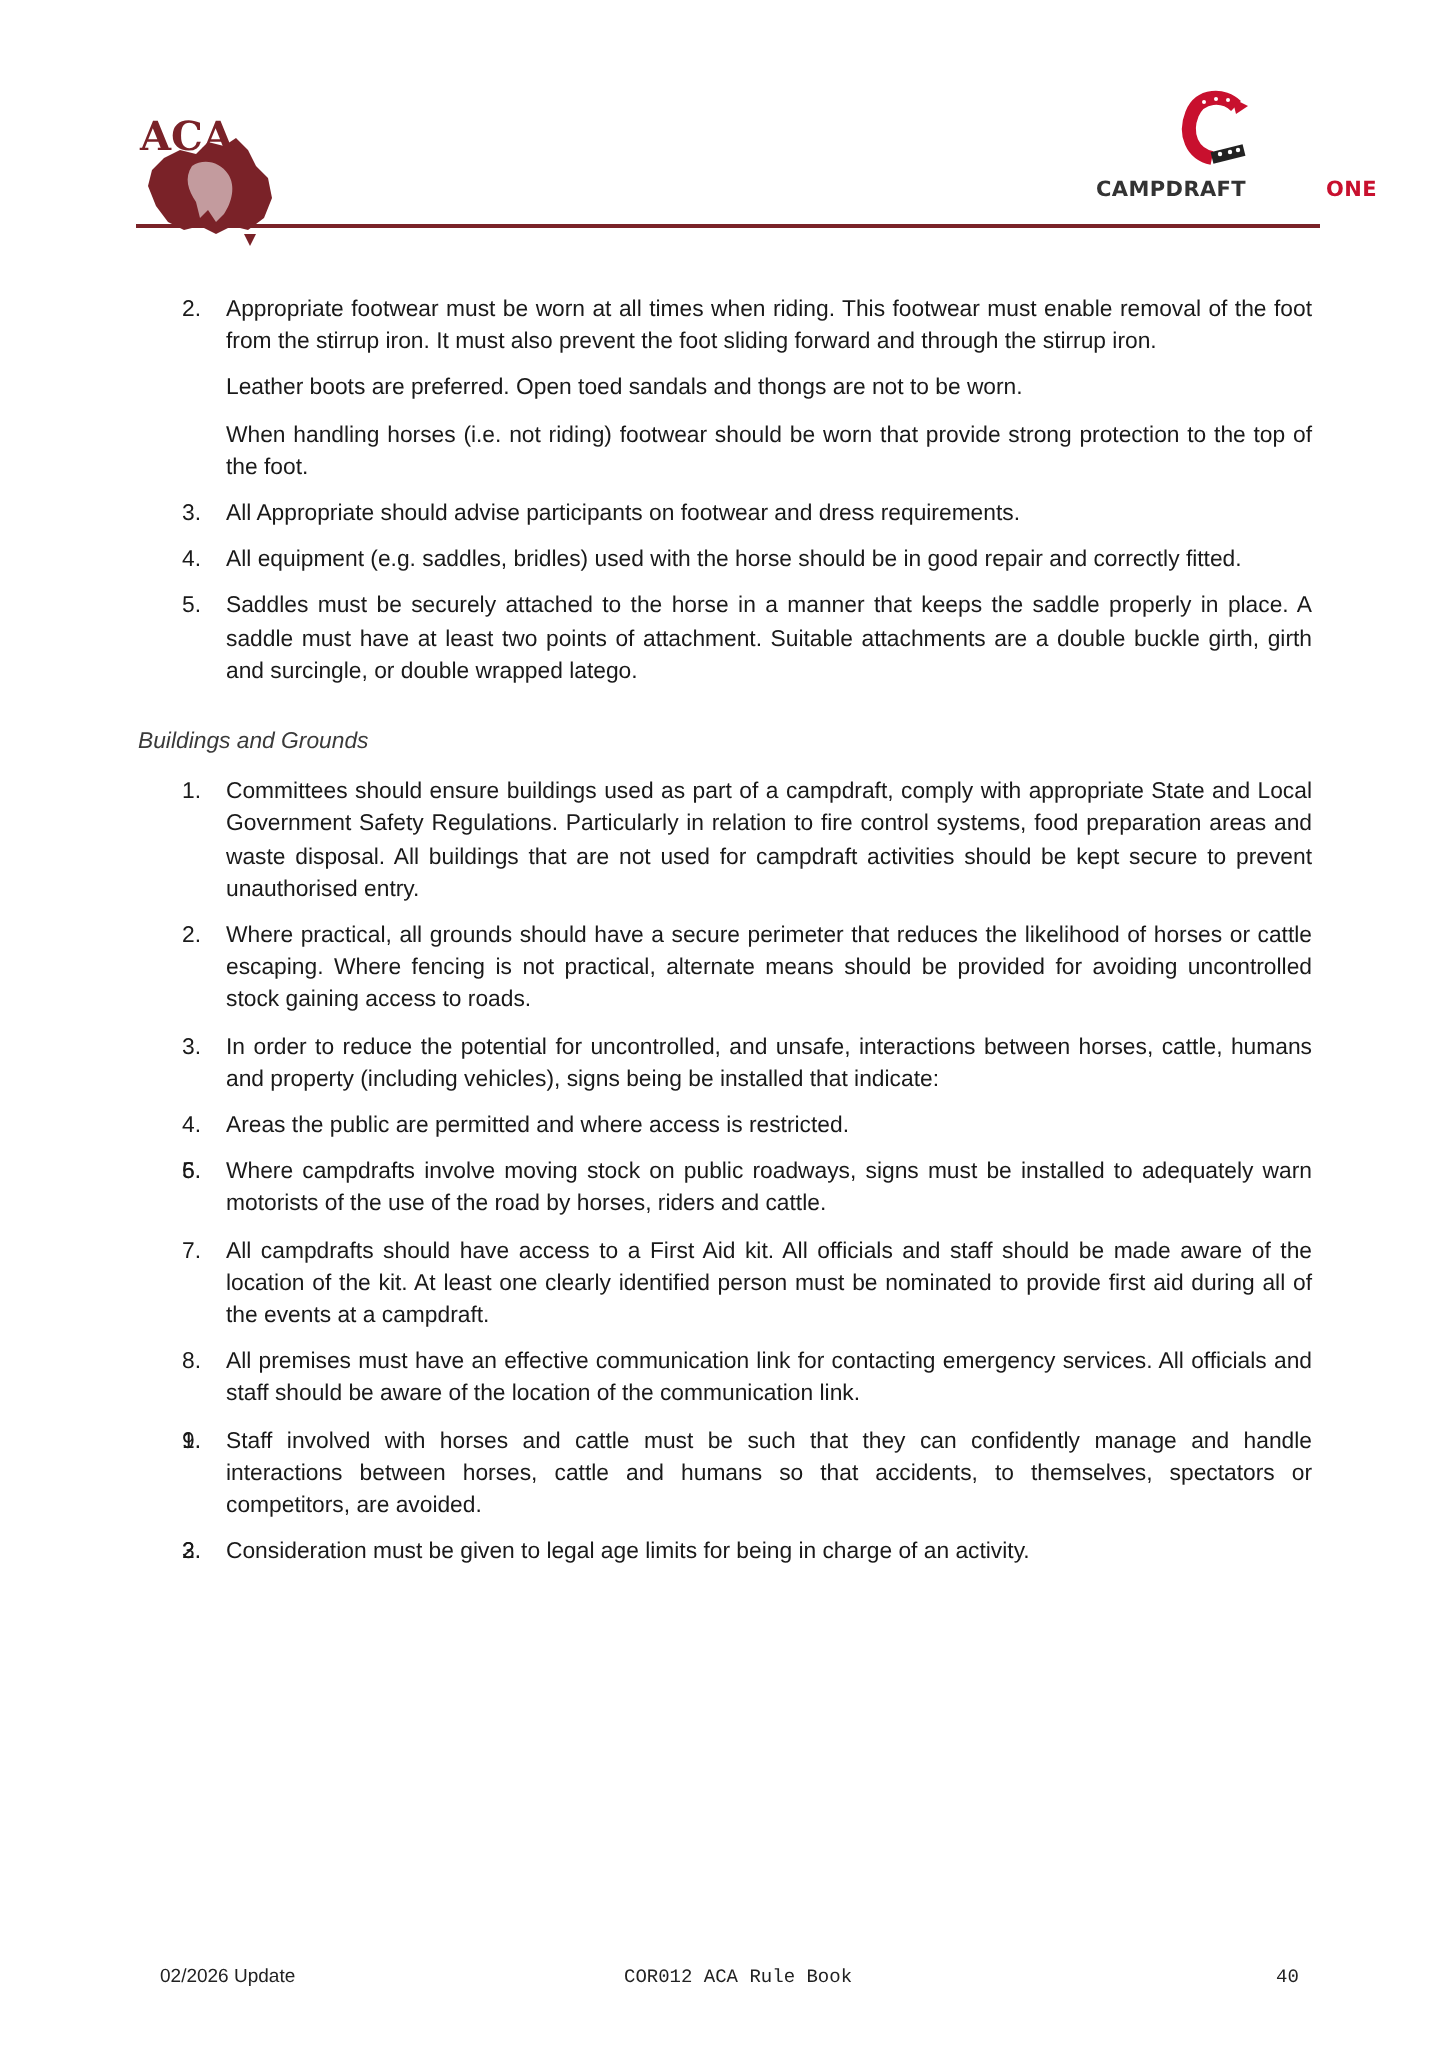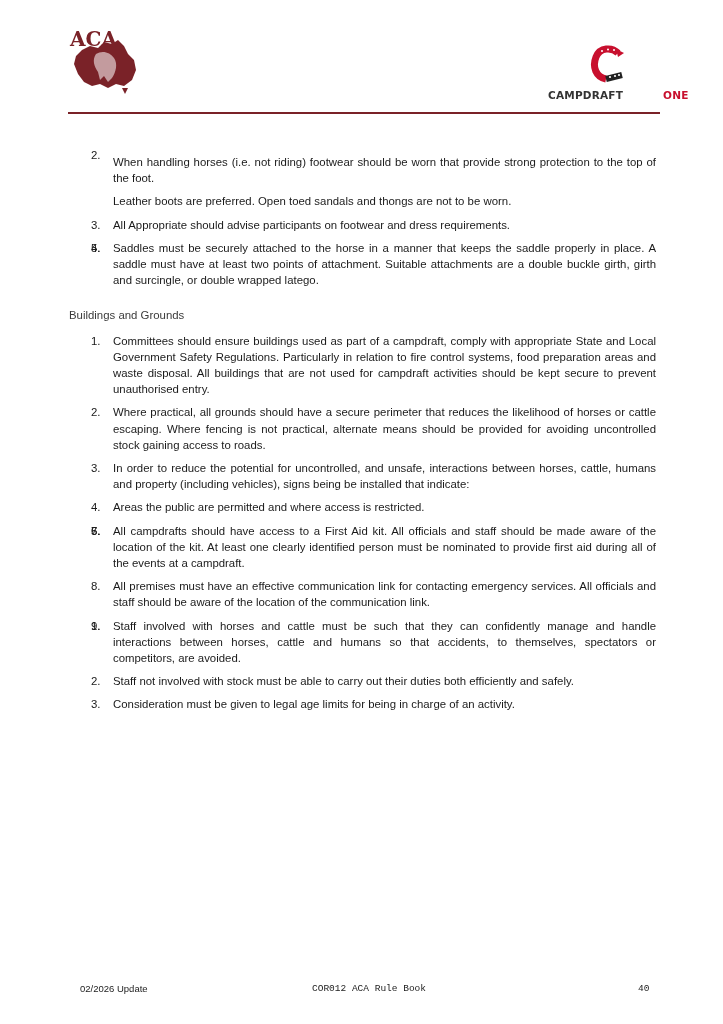--- a/index.html
+++ b/index.html
@@ -1,32 +1,32 @@
 <!DOCTYPE html>
 <html><head>
 <meta charset="utf-8">
 <style>
   html, body { margin: 0; padding: 0; background: #ffffff; }
   body { width: 723px; height: 1024px; position: relative; overflow: hidden;
          font-family: "Liberation Sans", sans-serif; color: #1a1a1a; }
   .page { position: absolute; left: 0; top: 0; width: 723px; height: 1024px; }
 
-  .logo-aca { position: absolute; left: 68px; top: 24px; width: 74px; height: 72px; }
+  .logo-aca { position: absolute; left: 68px; top: 53px; width: 74px; height: 72px; }
   .logo-cdo { position: absolute; left: 548px; top: 45px; width: 120px; height: 62px; text-align: center; }
   .cdo-word { position: absolute; left: 0; top: 44px; width: 120px; text-align: center;
               font-family: "DejaVu Sans", sans-serif; font-weight: bold; font-size: 10.5px; letter-spacing: 0.2px; color: #333; }
   .cdo-word .one { color: #c8102e; padding-left: 40px; }
 
   .header-rule { position: absolute; left: 68px; top: 112px; width: 592px; height: 2px; background: #7a2228; }
 
   .content { position: absolute; left: 76px; top: 147px; width: 580px; font-size: 11.4px; line-height: 16.2px; }
   .item { position: relative; padding-left: 37px; margin: 0 0 7px 0; text-align: justify; }
   .item .num { position: absolute; left: 15px; top: 0; }
   .para { padding-left: 37px; margin: 0 0 7px 0; text-align: justify; }
-  .section-heading { margin: 19px 0 9px -7px; color: #3a3a3a; }
+  .section-heading { margin: 19px 0 9px -7px; color: #3a3a3a; font-style: italic; }
 
   .footer { position: absolute; top: 983px; font-size: 9.5px; color: #222; }
   .footer-left { left: 80px; }
   .footer-center { left: 312px; font-family: Liberation Mono, monospace; }
   .footer-right { left: 638px; font-family: Liberation Mono, monospace; }
 </style>
 </head>
 <body>
 
 <div class="page">
@@ -54,29 +54,31 @@
     </svg>
     <div class="cdo-word"><span>CAMPDRAFT</span><span class="one">ONE</span></div>
   </div>
 
   <div class="header-rule"></div>
 
   <div class="content">
 
     <div class="item">
       <span class="num">2.</span>
+      <span>Appropriate footwear must be worn at all times when riding. This footwear must enable removal of the foot from the stirrup iron. It must also prevent the foot sliding forward and through the stirrup iron.</span>
     </div>
+    <div class="para">Leather boots are preferred. Open toed sandals and thongs are not to be worn.</div>
     <div class="para">When handling horses (i.e. not riding) footwear should be worn that provide strong protection to the top of the foot.</div>
-    <div class="para">Leather boots are preferred. Open toed sandals and thongs are not to be worn.</div>
     <div class="item">
       <span class="num">3.</span>
       <span>All Appropriate should advise participants on footwear and dress requirements.</span>
     </div>
     <div class="item">
       <span class="num">4.</span>
+      <span>All equipment (e.g. saddles, bridles) used with the horse should be in good repair and correctly fitted.</span>
     </div>
     <div class="item">
       <span class="num">5.</span>
       <span>Saddles must be securely attached to the horse in a manner that keeps the saddle properly in place. A saddle must have at least two points of attachment. Suitable attachments are a double buckle girth, girth and surcingle, or double wrapped latego.</span>
     </div>
 
     <div class="section-heading">Buildings and Grounds</div>
     <div class="item">
       <span class="num">1.</span>
       <span>Committees should ensure buildings used as part of a campdraft, comply with appropriate State and Local Government Safety Regulations. Particularly in relation to fire control systems, food preparation areas and waste disposal. All buildings that are not used for campdraft activities should be kept secure to prevent unauthorised entry.</span>
@@ -91,40 +93,40 @@
     </div>
     <div class="item">
       <span class="num">4.</span>
       <span>Areas the public are permitted and where access is restricted.</span>
     </div>
     <div class="item">
       <span class="num">5.</span>
     </div>
     <div class="item">
       <span class="num">6.</span>
+      <span>Where campdrafts involve moving stock on public roadways, signs must be installed to adequately warn motorists of the use of the road by horses, riders and cattle.</span>
     </div>
     <div class="item">
       <span class="num">7.</span>
       <span>All campdrafts should have access to a First Aid kit. All officials and staff should be made aware of the location of the kit. At least one clearly identified person must be nominated to provide first aid during all of the events at a campdraft.</span>
     </div>
     <div class="item">
       <span class="num">8.</span>
       <span>All premises must have an effective communication link for contacting emergency services. All officials and staff should be aware of the location of the communication link.</span>
     </div>
     <div class="item">
       <span class="num">9.</span>
     </div>
 
     <div class="item">
       <span class="num">1.</span>
       <span>Staff involved with horses and cattle must be such that they can confidently manage and handle interactions between horses, cattle and humans so that accidents, to themselves, spectators or competitors, are avoided.</span>
     </div>
     <div class="item">
       <span class="num">2.</span>
-      <span>Staff not involved with stock must be able to carry out their duties both efficiently and safely.</span>
     </div>
     <div class="item">
       <span class="num">3.</span>
       <span>Consideration must be given to legal age limits for being in charge of an activity.</span>
     </div>
   </div>
 
   <div class="footer footer-left">02/2026 Update</div>
   <div class="footer footer-center">COR012 ACA Rule Book</div>
   <div class="footer footer-right">40</div>

